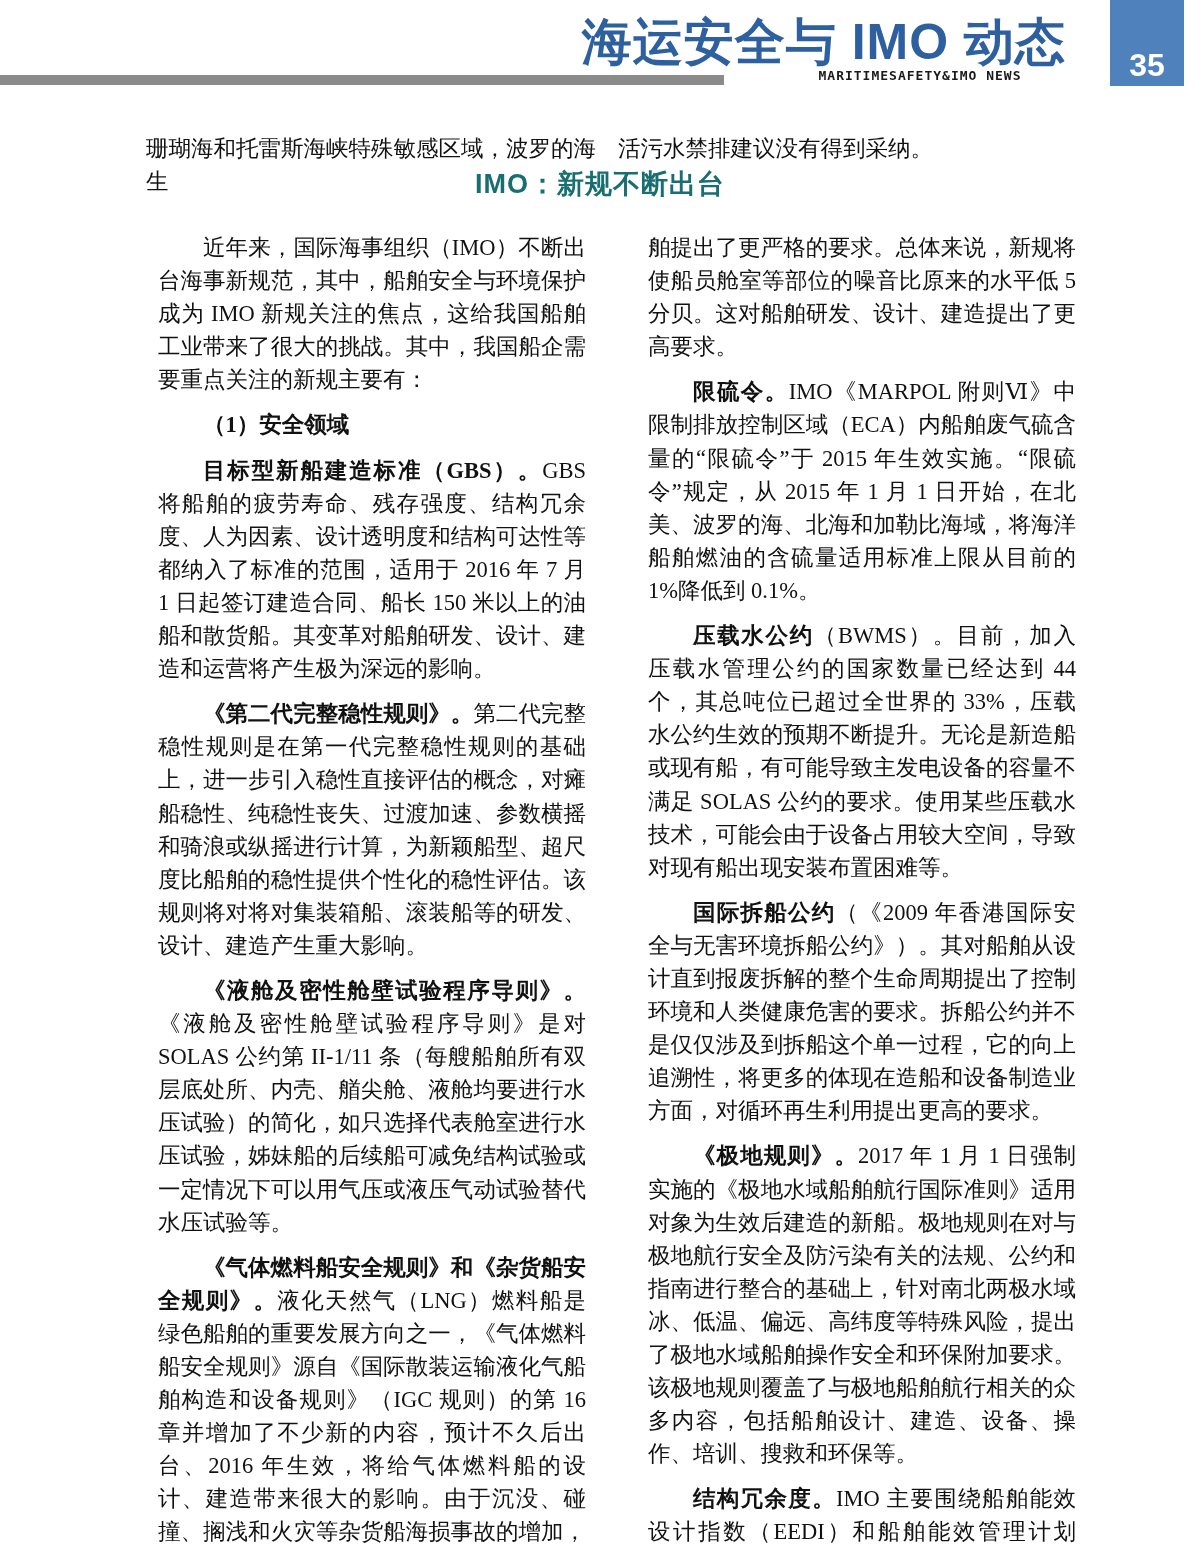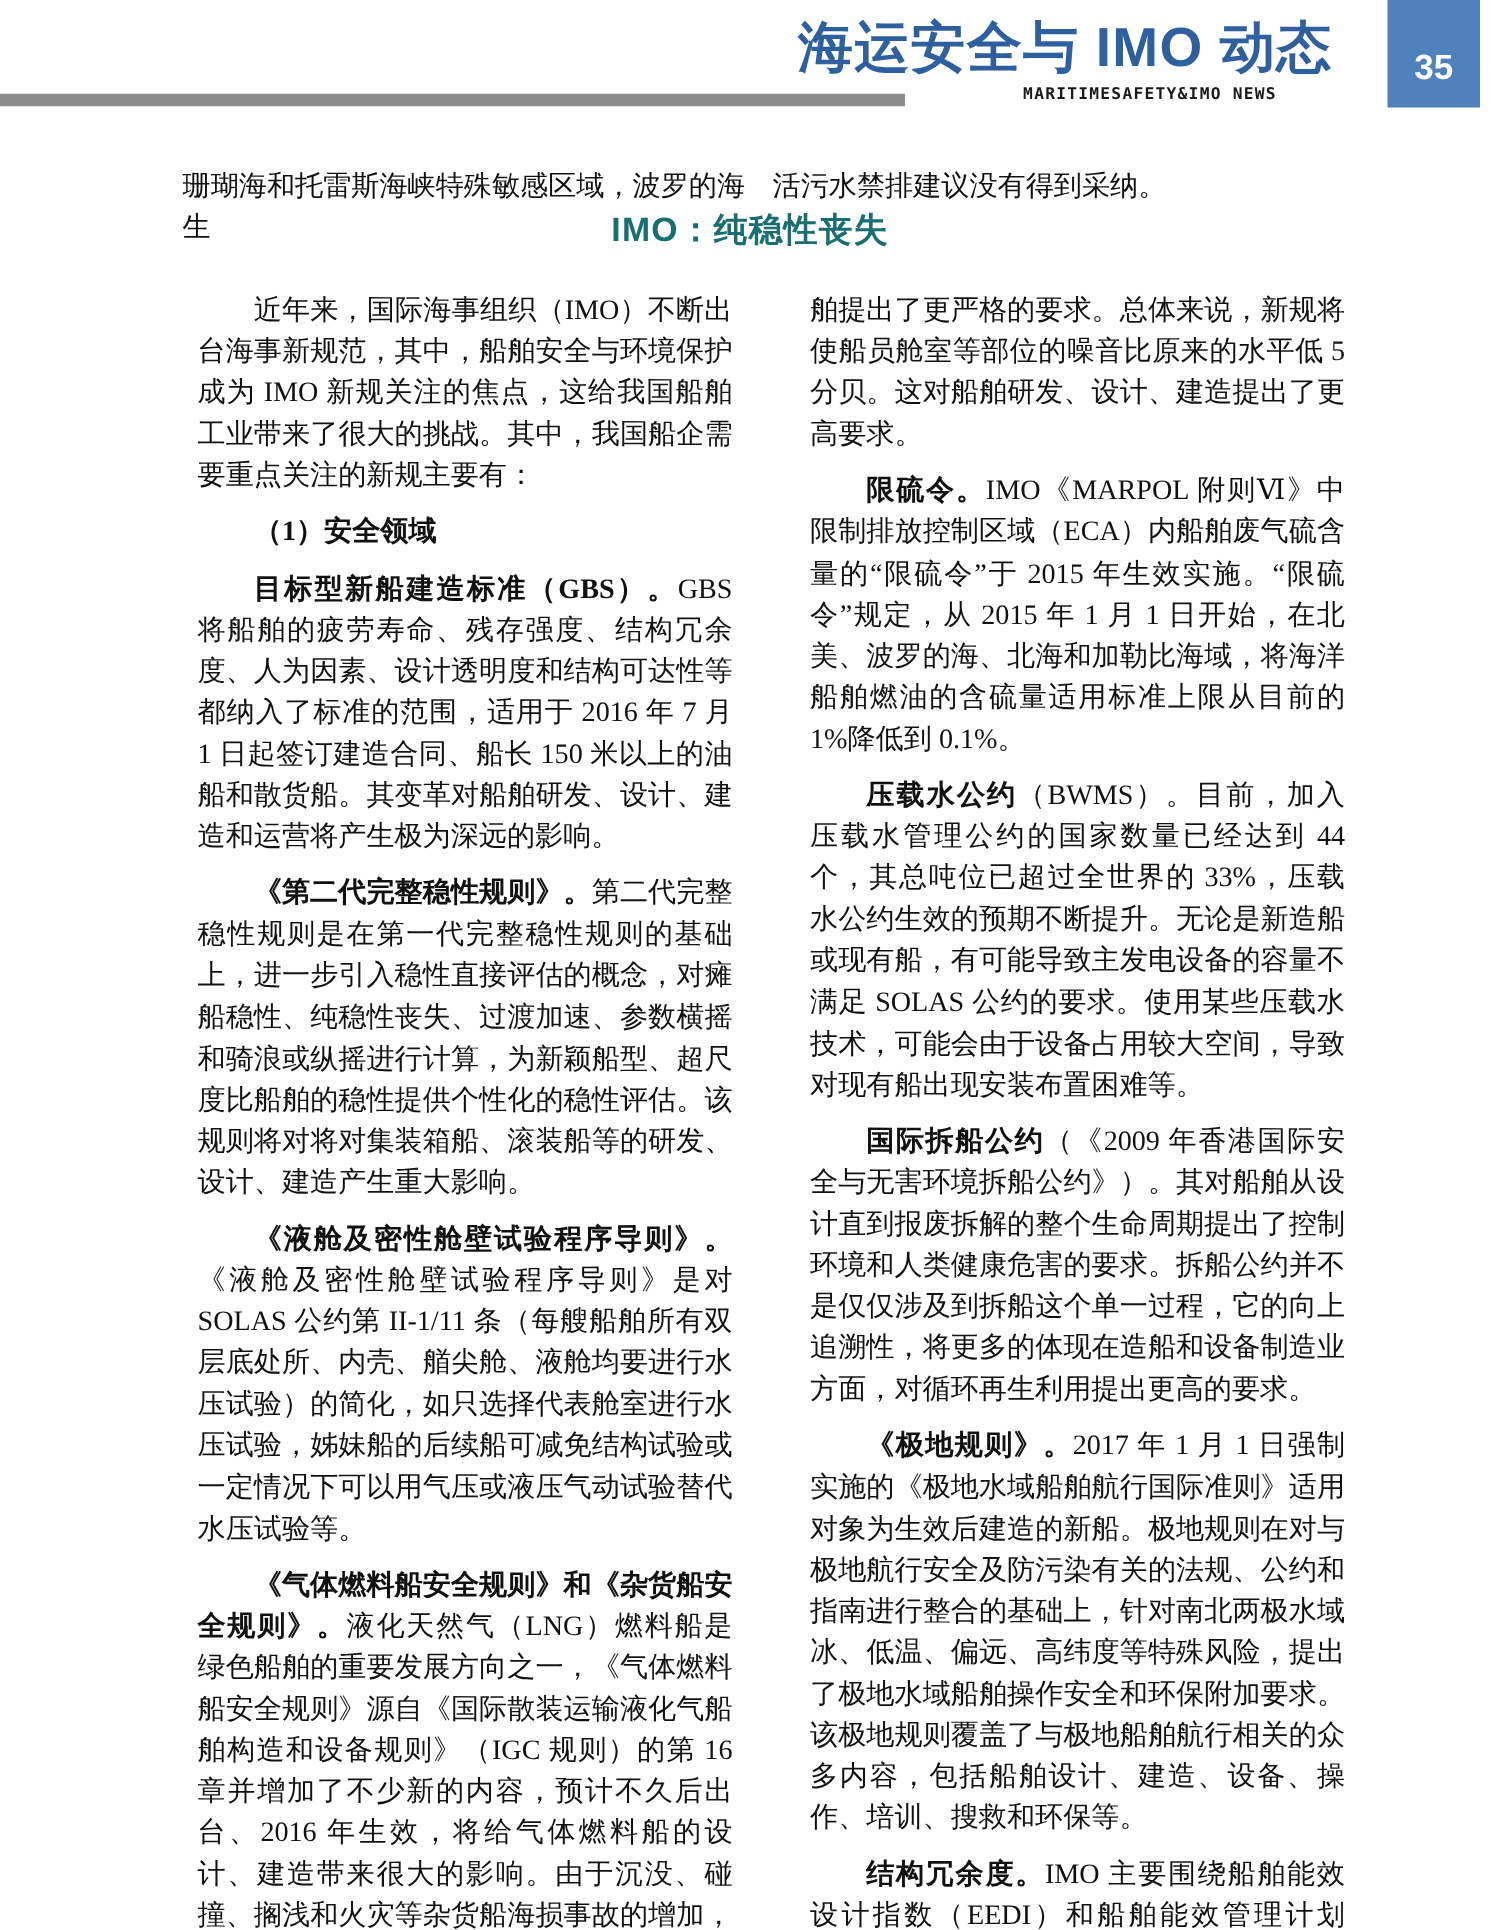--- a/index.html
+++ b/index.html
@@ -5,39 +5,39 @@
   html,body{margin:0;padding:0;background:#ffffff;}
   .page{
     position:relative;width:1200px;height:1544px;background:#ffffff;
     overflow:hidden;color:#111;
     font-family:"Liberation Serif","DejaVu Serif",serif;
   }
   
   .main-title{
     position:absolute;top:16px;right:134px;
     font-family:"Liberation Sans","DejaVu Sans",sans-serif;
-    font-weight:bold;font-size:44px;line-height:1.05;
+    font-weight:bold;font-size:50px;line-height:1.05;
     color:var(--title-blue,#2e5f9e);letter-spacing:1px;white-space:nowrap;
   }
   .subtitle{
     position:absolute;top:68px;left:755px;width:330px;text-align:center;
     font-family:"DejaVu Sans Mono","Liberation Mono",monospace;
     font-weight:bold;font-size:13px;letter-spacing:1px;color:#1a1a1a;white-space:nowrap;
   }
   .gray-bar{
     position:absolute;top:75px;left:0;width:724px;height:10px;
     background:var(--divider-gray,#8b8b8b);
   }
   .page-box{
     position:absolute;top:0;left:1110px;width:74px;height:86px;
     background:var(--page-box-blue,#4f81bd);
     color:#fff;font-family:"Liberation Sans","DejaVu Sans",sans-serif;
-    font-weight:bold;font-size:28px;
+    font-weight:bold;font-size:32px;
     display:flex;align-items:flex-end;justify-content:center;
-    padding-bottom:16px;box-sizing:border-box;
+    padding-bottom:2px;box-sizing:border-box;
   }
   
   .intro-row{
     position:absolute;top:132px;left:146px;width:936px;
     display:flex;gap:20px;font-size:22.5px;line-height:33px;
   }
   .intro-row .frag{display:block;width:452px;}
   
   .section-heading{
     position:absolute;top:166px;left:0;width:1200px;text-align:center;
@@ -70,21 +70,21 @@
   <div class="gray-bar"></div>
   <div class="page-box">
     <span>35</span>
   </div>
 
   <div class="intro-row">
     <span class="frag">珊瑚海和托雷斯海峡特殊敏感区域，波罗的海生</span>
     <span class="frag">活污水禁排建议没有得到采纳。</span>
   </div>
 
-  <div class="section-heading">IMO：纯稳性丧失</div>
+  <div class="section-heading">IMO：新规不断出台</div>
 
   <div class="columns">
     <div class="column" id="col-left">
         <p><span>近年来，国际海事组织（IMO）不断出台海事新规范，其中，船舶安全与环境保护成为 IMO 新规关注的焦点，这给我国船舶工业带来了很大的挑战。其中，我国船企需要重点关注的新规主要有：</span></p>
         <p><b class="lead">（1）安全领域</b></p>
         <p><b class="lead">目标型新船建造标准（GBS）。</b><span>GBS 将船舶的疲劳寿命、残存强度、结构冗余度、人为因素、设计透明度和结构可达性等都纳入了标准的范围，适用于 2016 年 7 月 1 日起签订建造合同、船长 150 米以上的油船和散货船。其变革对船舶研发、设计、建造和运营将产生极为深远的影响。</span></p>
         <p><b class="lead">《第二代完整稳性规则》。</b><span>第二代完整稳性规则是在第一代完整稳性规则的基础上，进一步引入稳性直接评估的概念，对瘫船稳性、纯稳性丧失、过渡加速、参数横摇和骑浪或纵摇进行计算，为新颖船型、超尺度比船舶的稳性提供个性化的稳性评估。该规则将对将对集装箱船、滚装船等的研发、设计、建造产生重大影响。</span></p>
         <p><b class="lead">《液舱及密性舱壁试验程序导则》。</b><span>《液舱及密性舱壁试验程序导则》是对 SOLAS 公约第 II-1/11 条（每艘船舶所有双层底处所、内壳、艏尖舱、液舱均要进行水压试验）的简化，如只选择代表舱室进行水压试验，姊妹船的后续船可减免结构试验或一定情况下可以用气压或液压气动试验替代水压试验等。</span></p>
         <p><b class="lead">《气体燃料船安全规则》和《杂货船安全规则》。</b><span>液化天然气（LNG）燃料船是绿色船舶的重要发展方向之一，《气体燃料船安全规则》源自《国际散装运输液化气船舶构造和设备规则》（IGC 规则）的第 16 章并增加了不少新的内容，预计不久后出台、2016 年生效，将给气体燃料船的设计、建造带来很大的影响。由于沉没、碰撞、搁浅和火灾等杂货船海损事故的增加，杂货船安全成为 IMO 重点关注的对象之一，IMO 正在研究有关杂货船综合安全评估和风险控制方面的规定，这将影响今后杂货船的设计和建造。</span></p>
         <p></p>

